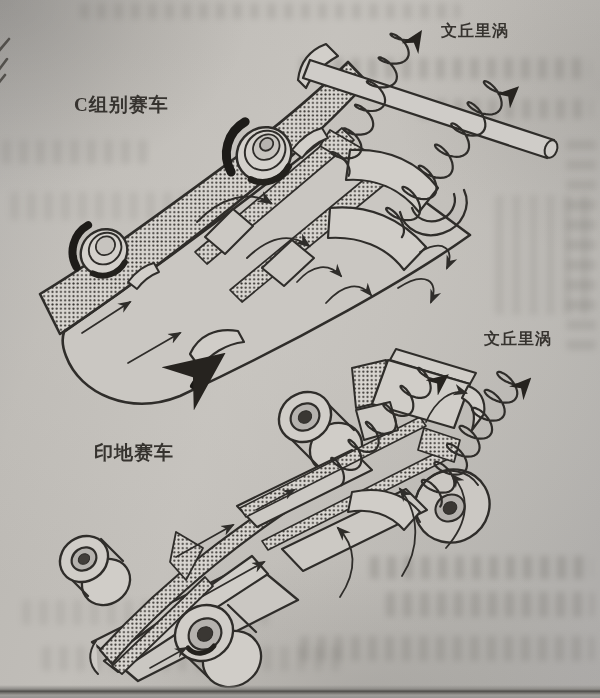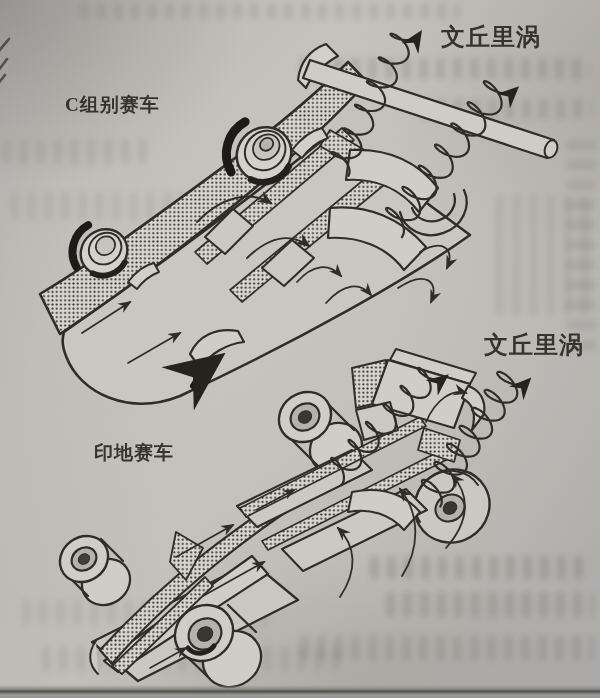--- a/index.html
+++ b/index.html
@@ -16,21 +16,21 @@
       radial-gradient(50% 35% at 100% 12%, rgba(120,117,113,.18) 0%, rgba(120,117,113,0) 70%),
       radial-gradient(70% 30% at 60% 100%, rgba(110,108,104,.2) 0%, rgba(110,108,104,0) 70%);
   }
   
   .smudge{position:absolute;filter:blur(3px);border-radius:4px;pointer-events:none;
     background:repeating-linear-gradient(90deg, rgba(110,107,102,.6) 0 9px, rgba(110,107,102,0) 9px 17px);}
   .smudge.v{background:repeating-linear-gradient(0deg, rgba(110,107,102,.55) 0 10px, rgba(110,107,102,0) 10px 20px);}
   .label{position:absolute;color:#36332f;font-weight:700;white-space:nowrap;
     letter-spacing:1px;filter:blur(.35px);}
   .lab19{font-size:19px;}
-  .lab18{font-size:24px;}
+  .lab18{font-size:16px;}
   .art{position:absolute;left:0;top:0;filter:blur(.35px);}
   .bottomstrip{position:absolute;left:0;top:685px;width:600px;height:13px;
     background:linear-gradient(180deg, rgba(140,138,134,0) 0%, #8e8c88 32%, #504e4b 48%, #6d6b67 58%, #9f9d99 78%, #949290 100%);}
 </style>
 </head>
 <body>
 
 <div class="vignette"></div>
 
 <div class="smudge" style="left:80px;top:3px;width:380px;height:16px;opacity:.32"></div>
@@ -194,18 +194,18 @@
     <path stroke-width="1.8" marker-end="url(#arrS)" d="M340,597 C358,570 356,546 338,528"></path>
     <path stroke-width="1.8" marker-end="url(#arrS)" d="M402,576 C421,547 419,512 400,489"></path>
     <path stroke-width="1.8" marker-end="url(#arrS)" d="M446,548 C469,522 471,496 452,475"></path>
     <path stroke-width="1.8" marker-end="url(#arrS)" d="M426,422 C436,399 452,389 466,393"></path>
 
     <path stroke-width="2.2" marker-end="url(#arrB)" d="M341.4,485.0 L342.8,483.1 L343.6,480.8 L344.0,478.2 L343.8,475.4 L343.2,472.5 L342.2,469.6 L340.8,466.8 L339.3,464.3 L337.6,462.1 L335.9,460.3 L334.3,459.0 L332.9,458.1 L331.9,457.8 L331.3,458.0 L331.2,458.6 L331.5,459.6 L332.4,460.9 L333.8,462.5 L335.6,464.1 L337.9,465.7 L340.5,467.2 L343.3,468.4 L346.2,469.3 L349.2,469.9 L352.0,469.9 L354.6,469.4 L356.8,468.5 L358.7,467.0 L360.1,465.1 L361.0,462.8 L361.3,460.2 L361.2,457.4 L360.6,454.5 L359.5,451.6 L358.2,448.8 L356.6,446.3 L354.9,444.1 L353.2,442.3 L351.6,441.0 L350.3,440.1 L349.3,439.8 L348.6,440.0 L348.5,440.6 L348.8,441.6 L349.7,442.9 L351.1,444.5 L353.0,446.1 L355.2,447.7 L357.8,449.2 L360.6,450.4 L363.6,451.3 L366.5,451.9 L369.3,451.9 L371.9,451.4 L374.2,450.5 L376.0,449.0 L377.4,447.1 L378.3,444.8 L378.7,442.2 L378.5,439.4 L377.9,436.5 L376.9,433.6 L375.5,430.8 L373.9,428.3 L372.2,426.1 L370.5,424.3 L369.0,423.0 L367.6,422.1 L366.6,421.8 L366.0,422.0 L365.8,422.6 L366.2,423.6 L367.1,424.9 L368.4,426.5 L370.3,428.1 L372.6,429.7 L375.2,431.2 L378.0,432.4 L380.9,433.3 L383.8,433.9 L386.7,433.9 L389.2,433.4 L391.5,432.5 L393.4,431.0 L394.8,429.1 L395.6,426.8 L396.0,424.2 L395.8,421.4 L395.2,418.5 L394.2,415.6 L392.8,412.8 L391.3,410.3 L389.6,408.1 L387.9,406.3 L386.3,405.0 L384.9,404.1 L383.9,403.8 L383.3,404.0 L383.2,404.6 L383.5,405.6 L384.4,406.9 L385.8,408.5 L387.6,410.1 L389.9,411.7 L392.5,413.2 L395.3,414.4 L398.2,415.3 L401.2,415.9 L404.0,415.9 L406.6,415.4 L408.8,414.5 L410.7,413.0 L412.1,411.1 L413.0,408.8 L413.3,406.2 L413.2,403.4 L412.6,400.5 L411.5,397.6 L410.2,394.8 L408.6,392.3 L406.9,390.1 L405.2,388.3 L403.6,387.0 L402.3,386.1 L401.3,385.8 L400.6,386.0 L400.5,386.6 L400.8,387.6 L401.7,388.9 L403.1,390.5 L405.0,392.1 L407.2,393.7 L409.8,395.2 L412.6,396.4 L415.6,397.3 L418.5,397.9 L421.3,397.9 L423.9,397.4 L426.2,396.5 L428.0,395.0 L429.4,393.1 L430.3,390.8 L430.7,388.2 L430.5,385.4 L429.9,382.5 L428.9,379.6 L427.5,376.8 L425.9,374.3 L424.2,372.1 L422.5,370.3 L421.0,369.0 L419.6,368.1 L418.6,367.8 L418.0,368.0 L417.8,368.6 L418.2,369.6 L419.1,370.9 L420.4,372.5 L422.3,374.1 L424.6,375.7 L427.2,377.2 L430.0,378.4 L432.9,379.3 L435.8,379.9 L438.7,379.9 L441.2,379.4 L443.5,378.5 L445.4,377.0"></path>
     <path stroke-width="2.2" marker-end="url(#arrB)" d="M440.3,506.6 L441.4,504.4 L441.8,501.8 L441.6,499.0 L440.8,496.0 L439.4,493.0 L437.6,490.1 L435.4,487.4 L433.0,485.0 L430.6,482.9 L428.2,481.4 L426.0,480.4 L424.2,479.9 L422.8,479.9 L422.0,480.4 L421.8,481.4 L422.2,482.6 L423.3,484.2 L425.1,485.9 L427.3,487.6 L430.1,489.2 L433.1,490.6 L436.4,491.8 L439.8,492.5 L443.1,492.7 L446.2,492.5 L448.9,491.7 L451.2,490.4 L452.9,488.6 L454.0,486.4 L454.4,483.8 L454.2,481.0 L453.4,478.0 L452.0,475.0 L450.2,472.1 L448.0,469.4 L445.6,467.0 L443.1,464.9 L440.8,463.4 L438.6,462.4 L436.7,461.9 L435.4,461.9 L434.6,462.4 L434.4,463.4 L434.8,464.6 L435.9,466.2 L437.6,467.9 L439.9,469.6 L442.6,471.2 L445.7,472.6 L449.0,473.8 L452.4,474.5 L455.7,474.7 L458.7,474.5 L461.5,473.7 L463.7,472.4 L465.4,470.6 L466.5,468.4 L467.0,465.8 L466.8,463.0 L466.0,460.0 L464.6,457.0 L462.8,454.1 L460.6,451.4 L458.2,449.0 L455.7,446.9 L453.3,445.4 L451.1,444.4 L449.3,443.9 L447.9,443.9 L447.1,444.4 L446.9,445.4 L447.4,446.6 L448.5,448.2 L450.2,449.9 L452.5,451.6 L455.2,453.2 L458.3,454.6 L461.6,455.8 L464.9,456.5 L468.2,456.7 L471.3,456.5 L474.0,455.7 L476.3,454.4 L478.0,452.6 L479.1,450.4 L479.6,447.8 L479.4,445.0 L478.5,442.0 L477.2,439.0 L475.3,436.1 L473.2,433.4 L470.8,431.0 L468.3,428.9 L465.9,427.4 L463.7,426.4 L461.9,425.9 L460.5,425.9 L459.7,426.4 L459.5,427.4 L460.0,428.6 L461.1,430.2 L462.8,431.9 L465.0,433.6 L467.8,435.2 L470.8,436.6 L474.1,437.8 L477.5,438.5 L480.8,438.7 L483.9,438.5 L486.6,437.7 L488.9,436.4 L490.6,434.6 L491.7,432.4 L492.1,429.8 L491.9,427.0 L491.1,424.0 L489.7,421.0 L487.9,418.1 L485.7,415.4 L483.3,413.0 L480.9,410.9 L478.5,409.4 L476.3,408.4 L474.5,407.9 L473.1,407.9 L472.3,408.4 L472.1,409.4 L472.5,410.6 L473.6,412.2 L475.3,413.9 L477.6,415.6 L480.3,417.2 L483.4,418.6 L486.7,419.8 L490.1,420.5 L493.4,420.7 L496.4,420.5 L499.2,419.7 L501.4,418.4 L503.2,416.6 L504.3,414.4 L504.7,411.8 L504.5,409.0 L503.7,406.0 L502.3,403.0 L500.5,400.1 L498.3,397.4 L495.9,395.0 L493.4,392.9 L491.0,391.4 L488.9,390.4 L487.0,389.9 L485.7,389.9 L484.8,390.4 L484.6,391.4 L485.1,392.6 L486.2,394.2 L487.9,395.9 L490.2,397.6 L492.9,399.2 L496.0,400.6 L499.3,401.8 L502.7,402.5 L505.9,402.7 L509.0,402.5 L511.7,401.7 L514.0,400.4 L515.7,398.6 L516.8,396.4 L517.3,393.8 L517.1,391.0 L516.2,388.0 L514.9,385.0 L513.0,382.1 L510.9,379.4 L508.5,377.0 L506.0,374.9 L503.6,373.4 L501.4,372.4 L499.6,371.9 L498.2,371.9 L497.4,372.4 L497.2,373.4 L497.7,374.6 L498.8,376.2 L500.5,377.9 L502.8,379.6 L505.5,381.2 L508.6,382.6 L511.9,383.8 L515.2,384.5 L518.5,384.7 L521.6,384.5 L524.3,383.7 L526.6,382.4 L528.3,380.6"></path>
   </g>
 </svg>
 
-<div class="label lab19" style="left:65px;top:92px;">C组别赛车</div>
+<div class="label lab19" style="left:74px;top:92px;">C组别赛车</div>
 <div class="label lab18" style="left:441px;top:21px;">文丘里涡</div>
 <div class="label lab19" style="left:94px;top:440px;">印地赛车</div>
 <div class="label lab18" style="left:484px;top:329px;">文丘里涡</div>
 
 <div class="bottomstrip"></div>
 
 </body></html>

